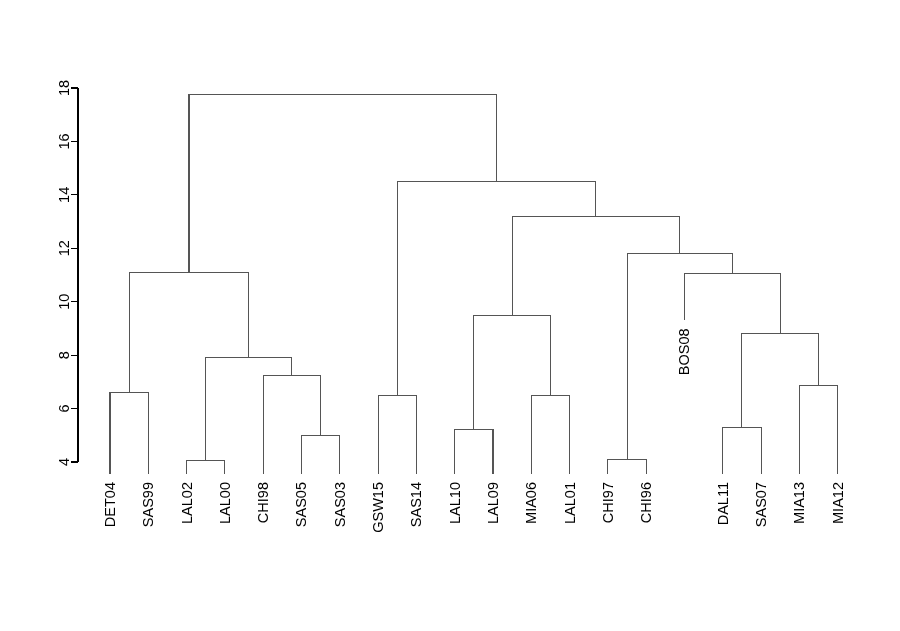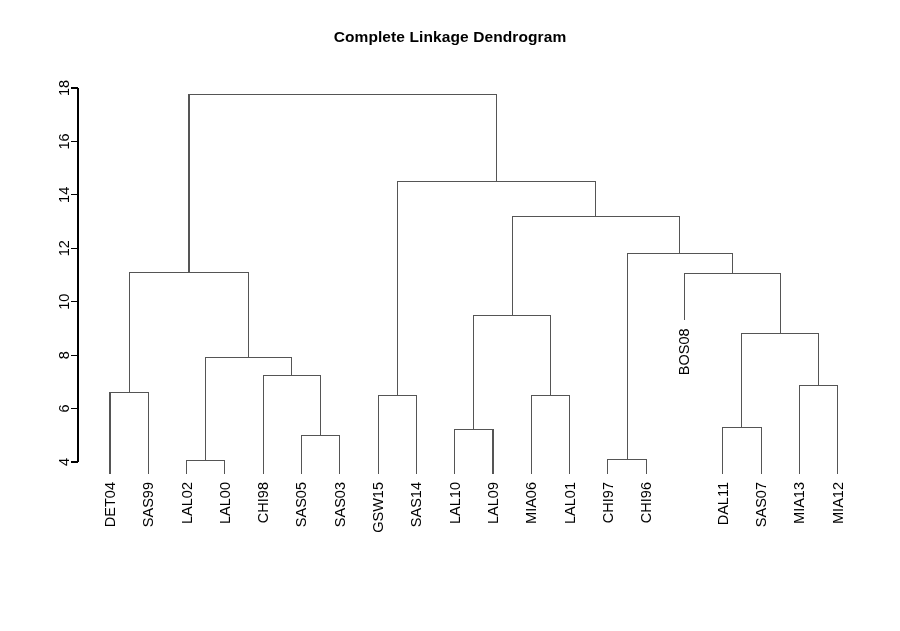--- a/index.html
+++ b/index.html
@@ -54,21 +54,20 @@
     stroke: #000000;
     stroke-width: 1.1;
     shape-rendering: crispEdges;
   }
 </style>
 </head>
 <body>
 
 <div id="plot-root">
 
-  <div id="plot-title">Complete Linkage Dendrogram</div>
 
   <svg id="dendro-svg" width="900" height="631">
     <g id="axis-group">
         <line x1="78" x2="78" y1="88" y2="462" class="axis-line"></line>
         <line x1="71" x2="78" y1="462" y2="462" class="axis-line"></line>
         <text class="axis-tick-label" x="64" y="462" text-anchor="middle" dominant-baseline="central" transform="rotate(-90 64 462)">4</text>
         <line x1="71" x2="78" y1="408.57142857142856" y2="408.57142857142856" class="axis-line"></line>
         <text class="axis-tick-label" x="64" y="408.57142857142856" text-anchor="middle" dominant-baseline="central" transform="rotate(-90 64 408.57142857142856)">6</text>
         <line x1="71" x2="78" y1="355.14285714285717" y2="355.14285714285717" class="axis-line"></line>
         <text class="axis-tick-label" x="64" y="355.14285714285717" text-anchor="middle" dominant-baseline="central" transform="rotate(-90 64 355.14285714285717)">8</text>

